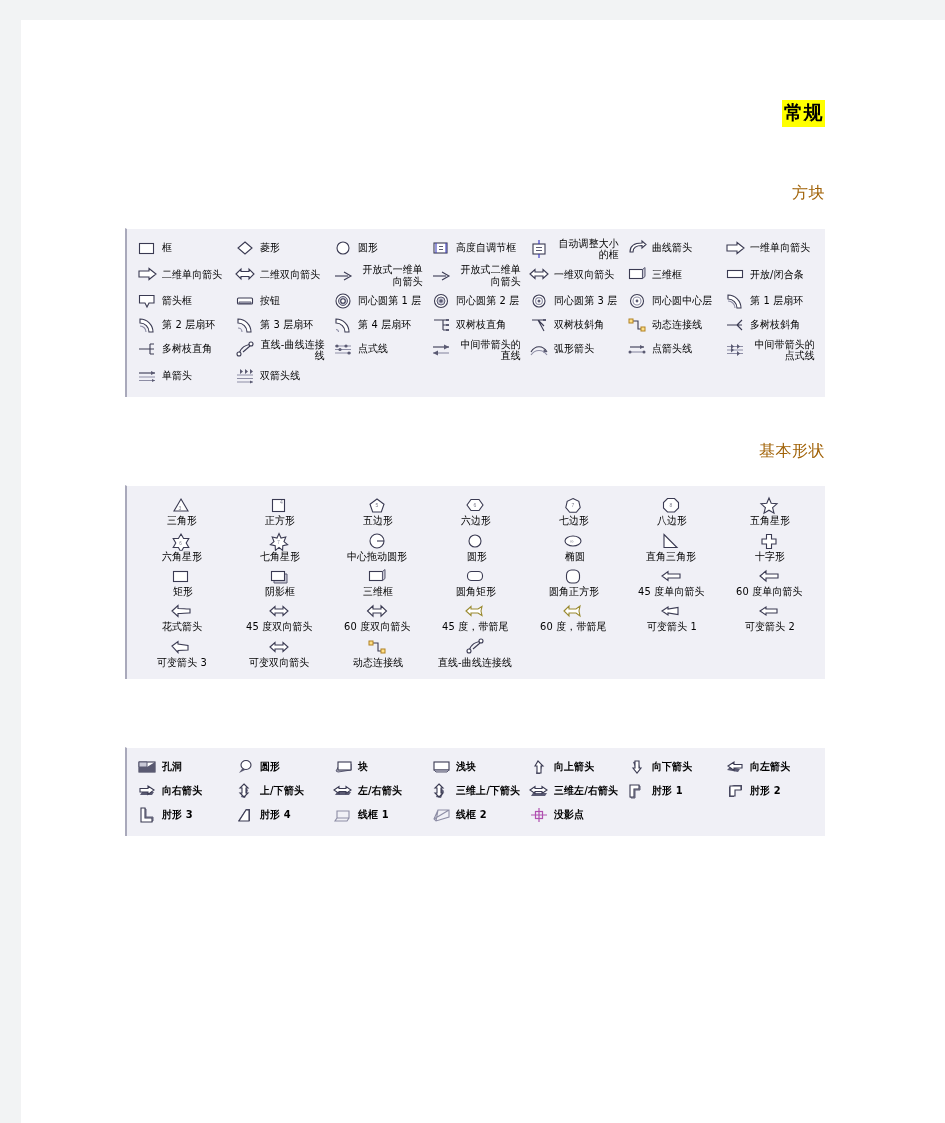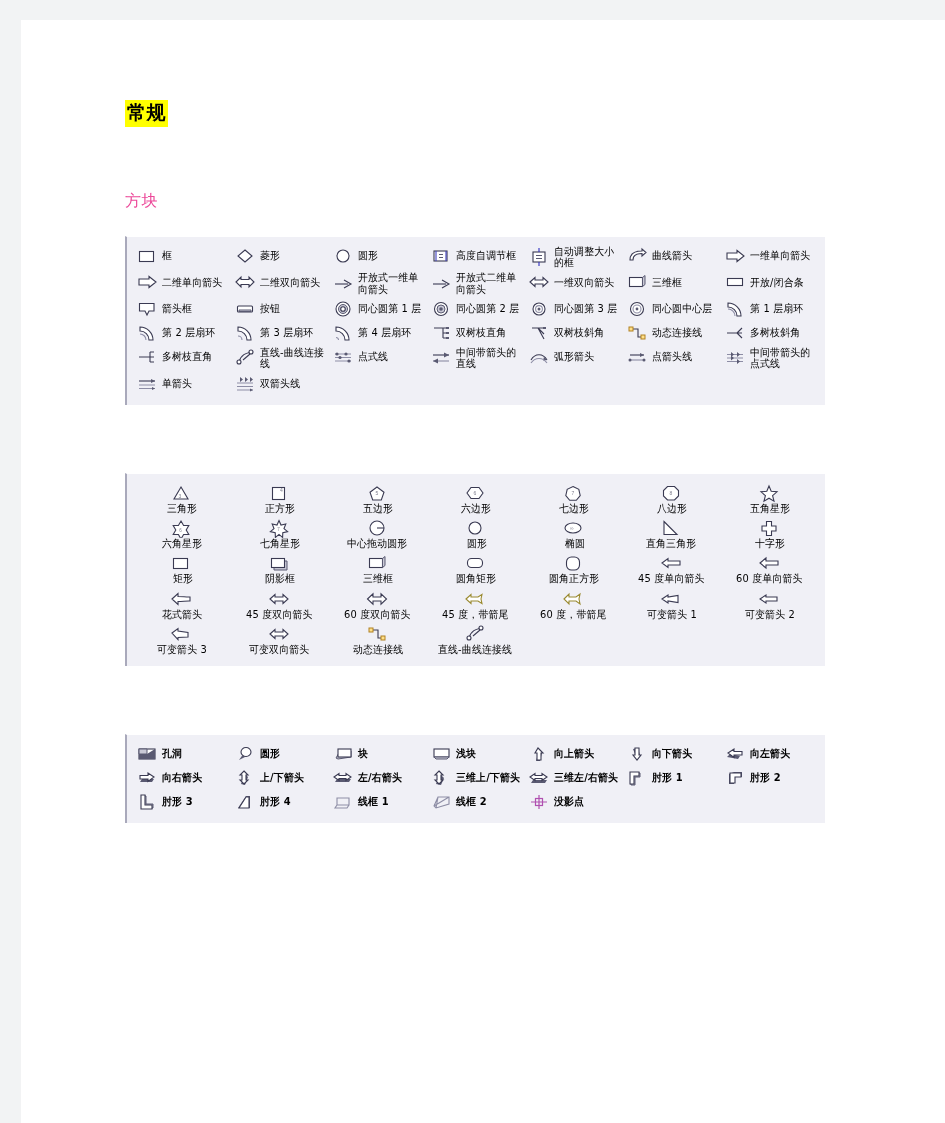--- a/index.html
+++ b/index.html
@@ -13,20 +13,21 @@
     font-family: "Liberation Sans", "DejaVu Sans", sans-serif;
     overflow: hidden;
   }
   .page {
     position: absolute;
     left: 21px;
     top: 20px;
     width: 924px;
     height: 1103px;
     background: #ffffff;
+    text-align: right;
   }
   .content {
     position: absolute;
     left: 104px;
     top: 80px;
     width: 700px;
   }
 
   
   .h-highlight {
@@ -35,24 +36,23 @@
     font-weight: bold;
     color: #000000;
     background: #ffff00;
     line-height: 1.25;
     padding: 1px 2px 2px 2px;
     letter-spacing: 0.5px;
   }
   .h-sub {
     font-size: 16px;
     font-weight: normal;
-    color: #ec4899;
+    color: #a16207;
     line-height: 1.3;
     letter-spacing: 0.5px;
-    margin-top: 8px;
   }
   .gap-after-title { height: 56px; }
   .gap-after-sub   { height: 24px; }
   .gap-after-panel { height: 44px; }
 
   
   .panel {
     background: #f0f0f6;
     border-left: 2px solid #a9a9bb;
     border-top: 1px solid #ffffff;
@@ -473,20 +473,21 @@
                   <path class="dk" d="M16 14.5 L19 16 L16 17.5 Z"></path>
                 </svg>
               </span>
               <span class="lbl">双箭头线</span>
             </div>
           </div>
         </div>
     </div>
     <div class="gap-after-panel"></div>
 
+    <div class="h-sub">基本形状</div>
     <div class="gap-after-sub"></div>
 
     <div class="panel panel-basic">
       <div class="panel-rows" id="panel-basic">
           <div class="srow">
             <div class="item">
               <span class="ico">
                 <svg width="22" height="20" viewBox="0 0 22 20">
                   <path class="stf" d="M11 4 L18 16 L4 16 Z"></path>
                   <text x="8.5" y="14.5" font-size="5" fill="#808090">3</text>

